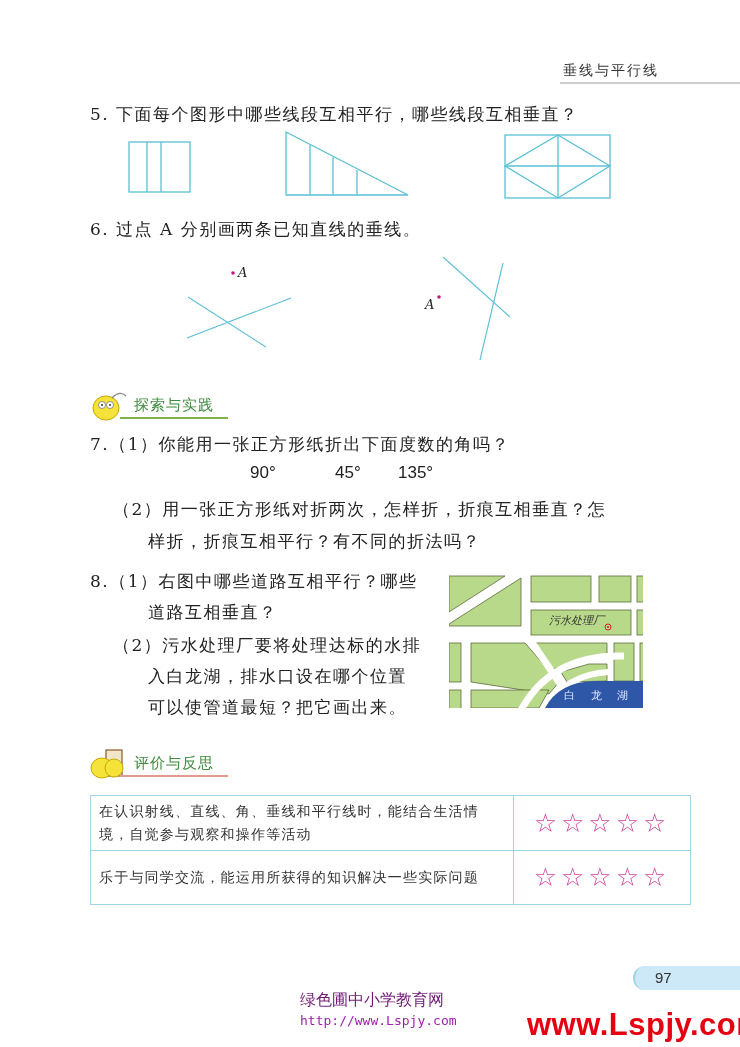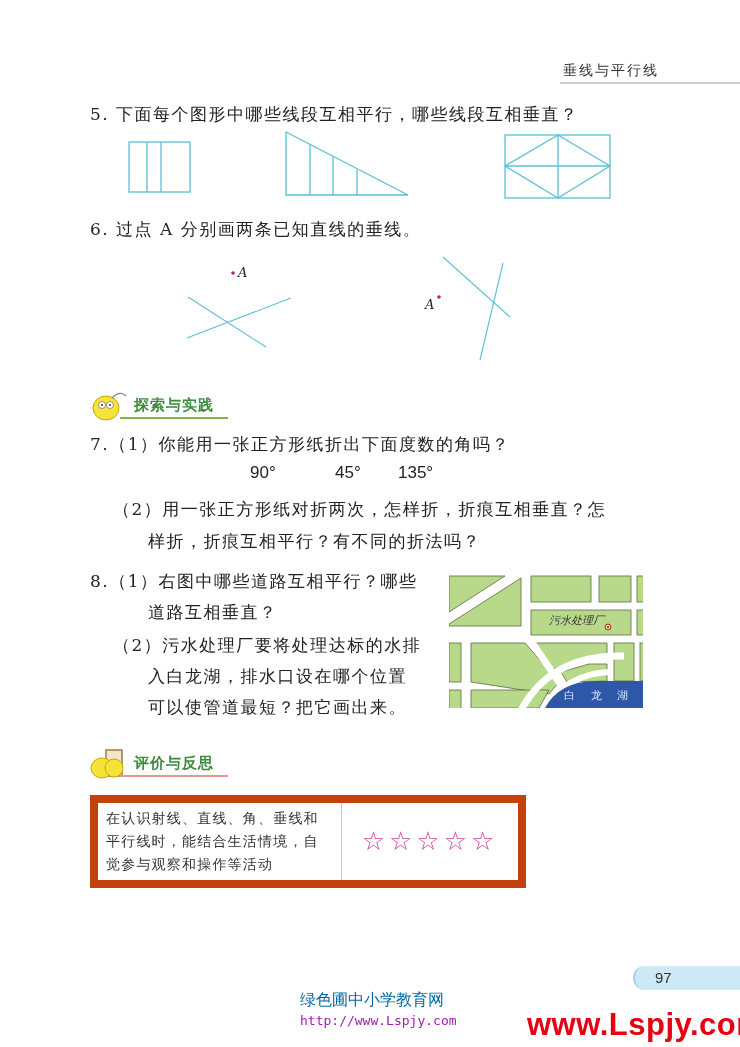--- a/index.html
+++ b/index.html
@@ -5,30 +5,30 @@
   html, body { margin:0; padding:0; }
   body { width:740px; height:1047px; background:#fff; position:relative; overflow:hidden;
          font-family:"DejaVu Serif", "Liberation Serif", serif; color:#222; }
   .abs { position:absolute; }
   .header-title { left:563px; top:62px; font-size:14px; letter-spacing:2px; color:#333; }
   .header-rule { left:560px; top:82px; width:180px; height:2px; background:#cfcfcf; }
   .q { font-size:17px; letter-spacing:1.5px; color:#222; white-space:nowrap; }
   .degrees { font-family:"Liberation Sans", sans-serif; font-size:17px; color:#222; }
   .degrees span { position:absolute; }
   .section-head { height:30px; }
-  .section-title { font-family:"DejaVu Sans", sans-serif; font-size:15px; font-weight:bold; position:absolute; left:44px; top:6px; letter-spacing:1px; }
+  .section-title { font-family:"DejaVu Sans", sans-serif; font-size:15px; font-weight:normal; position:absolute; left:44px; top:6px; letter-spacing:1px; }
   .section-rule { position:absolute; left:30px; top:27px; height:2px; }
-  table.eval { position:absolute; left:90px; top:795px; width:436px; border-collapse:collapse;
-               border:8px solid #c2410c; }
+  table.eval { position:absolute; left:90px; top:795px; width:601px; border-collapse:collapse;
+               border:1px solid #c2410c; }
   table.eval td { border:1px solid #9fd3e6; font-size:14px; letter-spacing:1.2px; line-height:23px; padding:4px 8px; color:#333; }
   table.eval td.stars { width:160px; text-align:center; color:#d1449e; font-size:26px; letter-spacing:4px; font-family:"DejaVu Sans", sans-serif; }
   .pagenum { left:633px; top:966px; width:107px; height:24px; background:#cde9f7; border-radius:14px 0 0 14px;
              border-left:2px solid #9fd3e6; font-family:"Liberation Sans", sans-serif; font-size:15px; color:#333; }
   .pagenum span { position:absolute; left:20px; top:3px; }
-  .wm-cn { left:300px; top:990px; font-family:"DejaVu Sans", sans-serif; font-size:16px; color:#0369a1; }
+  .wm-cn { left:300px; top:990px; font-family:"DejaVu Sans", sans-serif; font-size:16px; color:#701a75; }
   .wm-url { left:300px; top:1013px; font-family:"DejaVu Sans Mono", monospace; font-size:13px; color:#a21caf; }
   .wm-big { left:483px; top:1007px; font-family:"Liberation Sans", sans-serif; font-weight:bold; font-size:31px; color:#e60012; letter-spacing:0.5px;margin-left:44px; }
   .map-label { position:absolute; font-size:11px; color:#333; font-family:"DejaVu Sans", sans-serif; }
 </style>
 </head>
 <body>
 
 <div class="abs header-title">垂线与平行线</div>
 <div class="abs header-rule"></div>
 
@@ -155,20 +155,24 @@
   <div class="section-title" style="color:#3d8b3d;">评价与反思</div>
   <div class="section-rule" style="width:108px;background:#e39a8f;"></div>
 </div>
 
 <table class="eval">
   <tbody>
       <tr style="height:55px;">
     <td>在认识射线、直线、角、垂线和平行线时，能结合生活情境，自觉参与观察和操作等活动</td>
     <td class="stars">☆☆☆☆☆</td>
   </tr>
+  <tr style="height:54px;">
+    <td>乐于与同学交流，能运用所获得的知识解决一些实际问题</td>
+    <td class="stars">☆☆☆☆☆</td>
+  </tr>
 </tbody>
   </table>
 
 <div class="abs pagenum">
   <span>97</span>
 </div>
 
 <div class="abs wm-cn">绿色圃中小学教育网</div>
 <div class="abs wm-url">http://www.Lspjy.com</div>
 <div class="abs wm-big">www.Lspjy.com</div>

